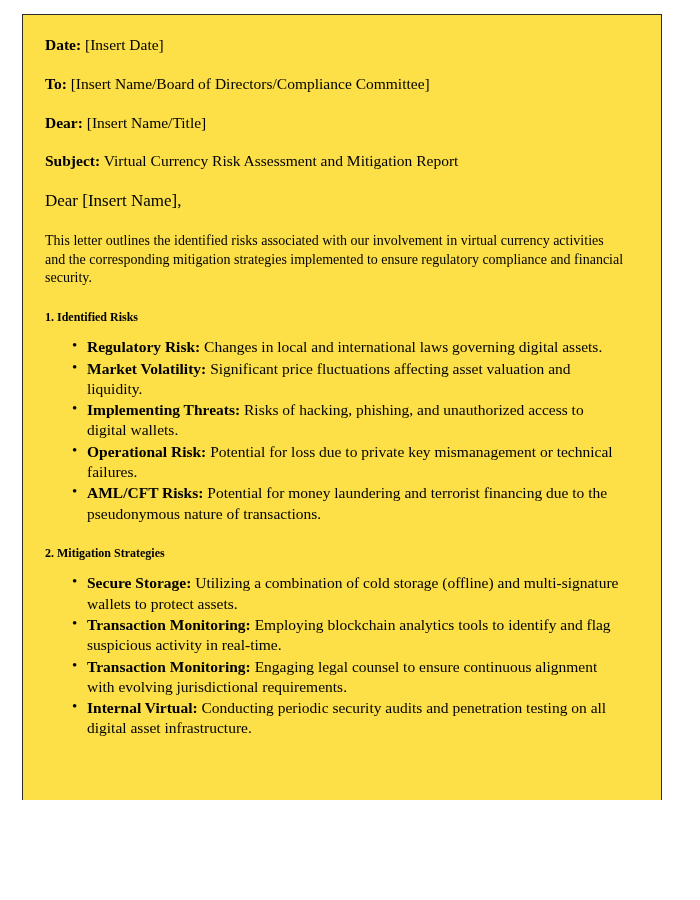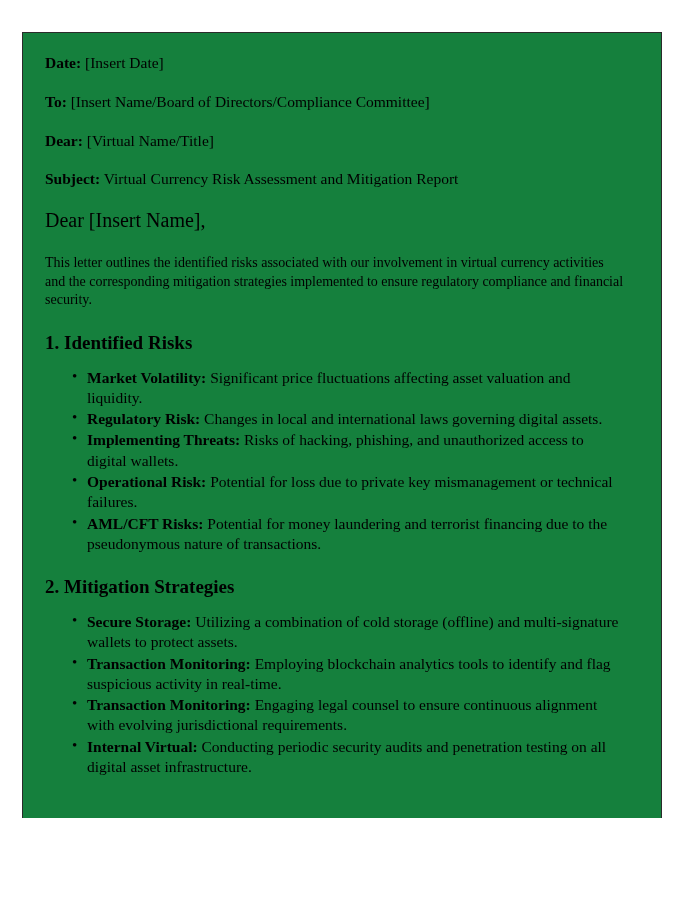--- a/index.html
+++ b/index.html
@@ -12,59 +12,59 @@
     height: 900px;
     overflow: hidden;
     font-family: "Liberation Serif", "DejaVu Serif", serif;
     color: #000000;
   }
 
   
   .page {
     position: absolute;
     left: 22px;
-    top: 32px;
+    top: 14px;
     width: 640px;       
     height: 786px;      
     box-sizing: border-box;
     border: 1.5px solid #2b2b2b;
     border-bottom: none;
-    background: #15803d;
+    background: #fde047;
     overflow: hidden;
   }
 
   .page-inner {
     padding: 20px 35px 0 22px;
   }
 
   
   .meta-line {
     font-size: 15.5px;
     line-height: 1.28;
     margin: 0 0 19px 0;
   }
   .meta-line .label {
     font-weight: bold;
   }
 
   .greeting {
-    font-size: 20px;
+    font-size: 17px;
     line-height: 1.28;
     margin: 0 0 20px 0;
   }
 
   .intro {
     font-size: 14px;
     line-height: 1.33;
     margin: 0 0 8px 0;
   }
 
   
   h2.section-heading {
-    font-size: 19px;
+    font-size: 12px;
     font-weight: bold;
     line-height: 1.2;
     margin: 22px 0 13px 0;
   }
 
   
   ul.bullets {
     margin: 0 0 4px 0;
     padding-left: 42px;
     list-style: none;
@@ -96,39 +96,39 @@
 
     <p class="meta-line">
       <span class="label">Date:</span><span> [Insert Date]</span>
     </p>
 
     <p class="meta-line">
       <span class="label">To:</span><span> [Insert Name/Board of Directors/Compliance Committee]</span>
     </p>
 
     <p class="meta-line">
-      <span class="label">Dear:</span><span> [Virtual Name/Title]</span>
+      <span class="label">Dear:</span><span> [Insert Name/Title]</span>
     </p>
 
     <p class="meta-line">
       <span class="label">Subject:</span><span> Virtual Currency Risk Assessment and Mitigation Report</span>
     </p>
 
     <p class="greeting">Dear [Insert Name],</p>
 
     <p class="intro">This letter outlines the identified risks associated with our involvement in virtual currency activities and the corresponding mitigation strategies implemented to ensure regulatory compliance and financial security.</p>
 
     <h2 class="section-heading">1. Identified Risks</h2>
 
     <ul class="bullets">
       <li>
-        <span class="term">Market Volatility:</span><span> Significant price fluctuations affecting asset valuation and liquidity.</span>
+        <span class="term">Regulatory Risk:</span><span> Changes in local and international laws governing digital assets.</span>
       </li>
       <li>
-        <span class="term">Regulatory Risk:</span><span> Changes in local and international laws governing digital assets.</span>
+        <span class="term">Market Volatility:</span><span> Significant price fluctuations affecting asset valuation and liquidity.</span>
       </li>
       <li>
         <span class="term">Implementing Threats:</span><span> Risks of hacking, phishing, and unauthorized access to digital wallets.</span>
       </li>
       <li>
         <span class="term">Operational Risk:</span><span> Potential for loss due to private key mismanagement or technical failures.</span>
       </li>
       <li>
         <span class="term">AML/CFT Risks:</span><span> Potential for money laundering and terrorist financing due to the pseudonymous nature of transactions.</span>
       </li>

